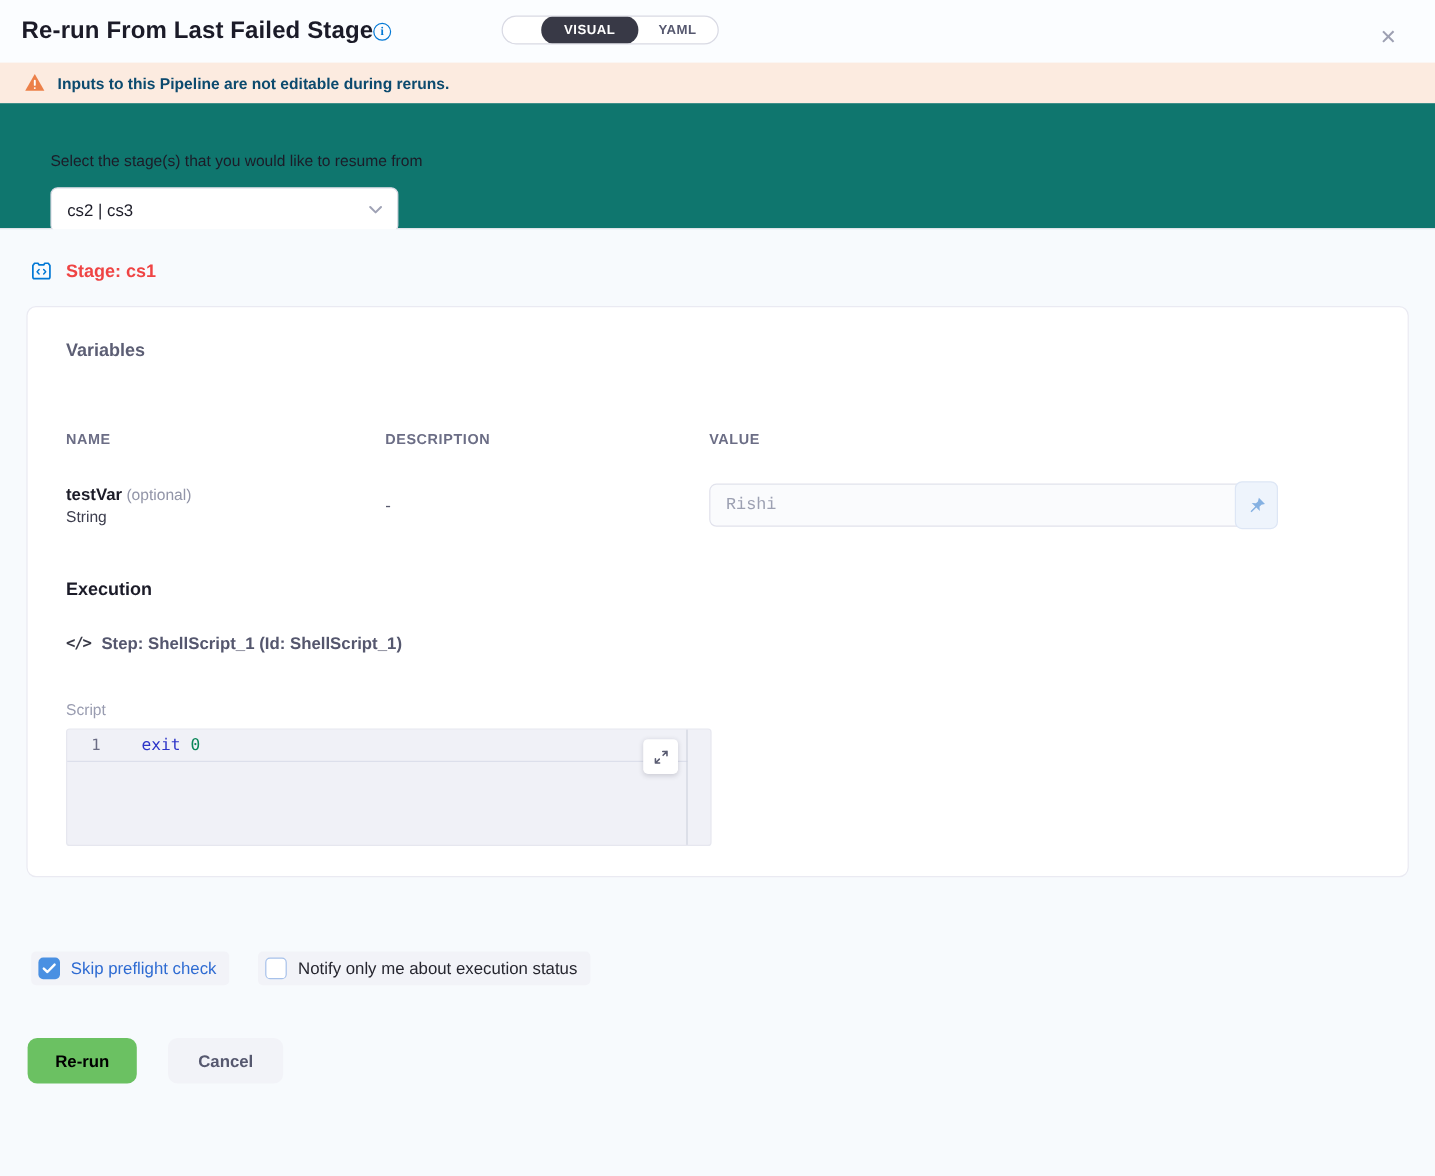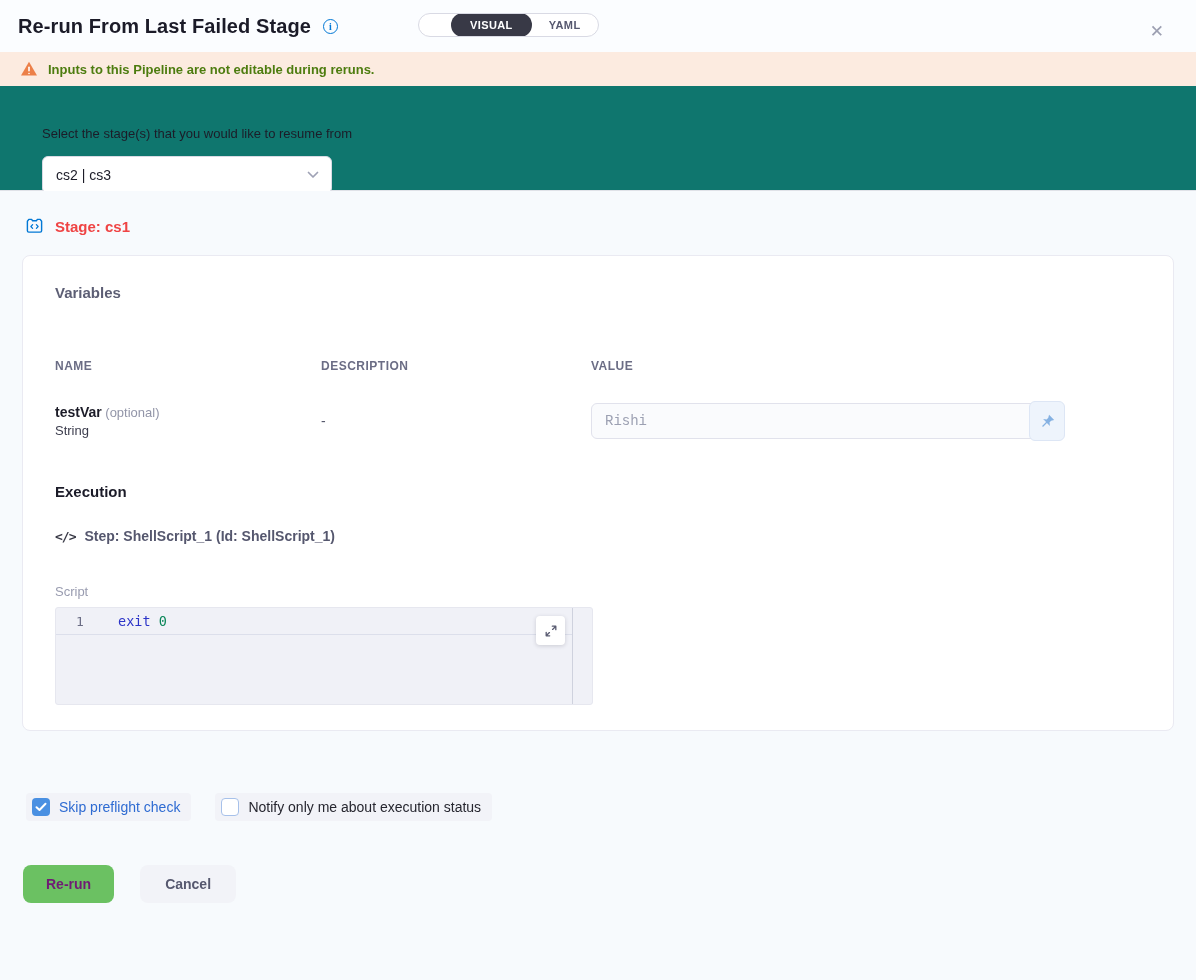--- a/index.html
+++ b/index.html
@@ -5,36 +5,36 @@
   * { margin:0; padding:0; box-sizing:border-box; }
   html,body { width:1196px; height:980px; }
   body {
     font-family:"Liberation Sans","DejaVu Sans",sans-serif;
     background:#fbfdff; color:#1c1c28; overflow:hidden;
   }
   .modal { width:1196px; height:980px; display:flex; flex-direction:column; }
 
   
   .modal-header { position:relative; height:52px; background:#fbfdff; display:flex; align-items:center; padding:0 20px 0 18px; }
-  .title-wrap { display:flex; align-items:center; gap:12px; }
+  .title-wrap { display:flex; align-items:center; gap:0; }
   .page-title { font-size:20px; font-weight:700; color:#1b1b28; letter-spacing:.1px; }
   .info-icon { width:15px; height:15px; border:1.5px solid #0278d5; border-radius:50%; color:#0278d5;
     font-size:10px; font-weight:700; display:flex; align-items:center; justify-content:center; font-family:"Liberation Serif",serif; }
   .toggle { position:absolute; left:418px; top:13px; display:flex; align-items:center; background:#fff;
     border:1px solid #d9dae4; border-radius:999px; height:24px; overflow:hidden; }
   .toggle-seg { font-size:11px; font-weight:700; letter-spacing:.4px; padding:0 17px; height:24px;
     display:flex; align-items:center; cursor:pointer; }
   .toggle-seg.active { background:#383946; color:#fff; border-radius:999px; padding:0 19px;margin-left:32px; }
   .toggle-seg.inactive { color:#56586f; }
   .close-btn { position:absolute; right:32px; top:23px; font-size:17px; color:#9da0b2; cursor:pointer; line-height:1; }
 
   
   .banner { height:34px; background:#fcebe0; display:flex; align-items:center; gap:10px; padding:0 20px; }
   .warn-icon { width:18px; height:16px; flex:0 0 auto; }
-  .banner-text { color:#4d7c0f; font-size:13px; font-weight:700; }
+  .banner-text { color:#0c4a6e; font-size:13px; font-weight:700; }
 
   
   .select-section { background:#0f766e; padding:40px 0 0 42px; height:105px; border-bottom:1px solid #e0e2e8; }
   .select-label { font-size:13px; color:#1c1c28; }
   .dropdown { margin-top:15px; width:290px; height:38px; background:#fff; border:1px solid #d9dae4; border-radius:6px;
     display:flex; align-items:center; justify-content:space-between; padding:0 12px 0 13px; cursor:pointer; }
   .dropdown-value { font-size:14px; color:#1c1c28; }
 
   
   .lower { flex:1; background:#f7fafd; padding:26px 22px 0; }
@@ -83,21 +83,21 @@
   .checkbox.checked { background:#4a90e2; display:flex; align-items:center; justify-content:center; }
   .checkbox.checked svg { display:block; }
   .checkbox.unchecked { background:#fff; border:1.5px solid #a7c1ea; }
   .option-label-link { font-size:14px; color:#2e6bd2; }
   .option-label { font-size:14px; color:#26262f; }
 
   
   .actions-row { margin-top:44px; display:flex; align-items:center; gap:26px; padding-left:1px; }
   .btn { border:none; border-radius:8px; font-size:14px; font-weight:700; cursor:pointer; height:38px;
     font-family:"Liberation Sans","DejaVu Sans",sans-serif; }
-  .btn-rerun { background:#6bc162; color:#701a75; padding:0 23px; }
+  .btn-rerun { background:#6bc162; color:#000000; padding:0 23px; }
   .btn-cancel { background:#f2f3f8; color:#56586f; padding:0 25px; }
 </style>
 </head>
 <body>
 
 <div class="modal">
 
   <div class="modal-header">
     <div class="title-wrap">
       <div class="page-title">Re-run From Last Failed Stage</div>

